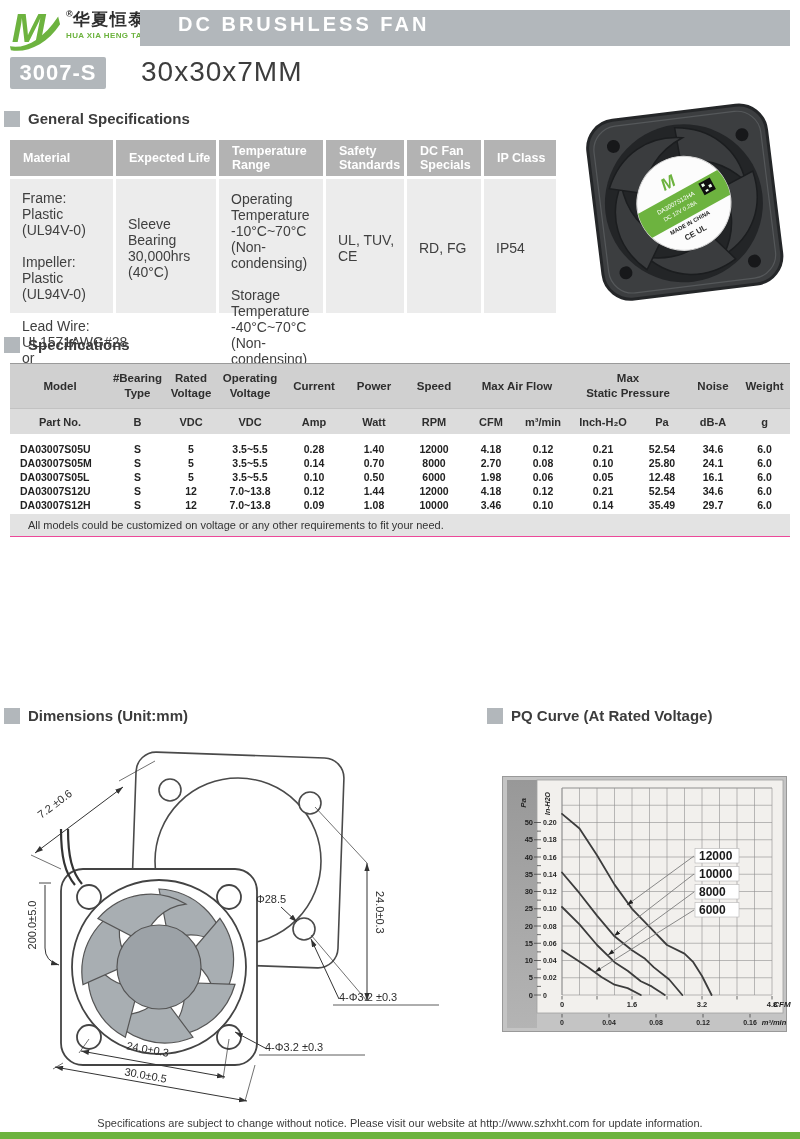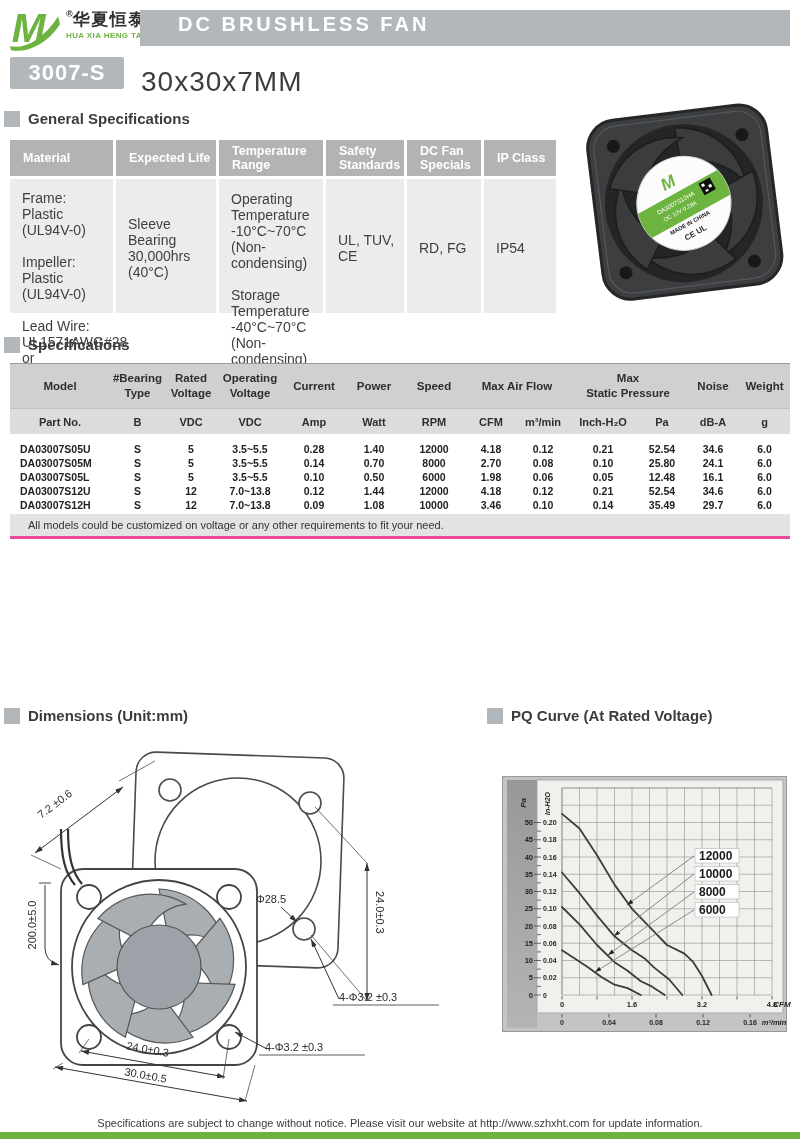--- a/index.html
+++ b/index.html
@@ -7,38 +7,38 @@
        font-family:"Liberation Sans",sans-serif;color:#3a3a3a;overflow:hidden;}
   .abs{position:absolute;}
   
   .logo-wrap{left:8px;top:4px;display:flex;gap:4px;align-items:flex-start;}
   .logo-text{padding-top:6px;}
   .logo-cn{font-size:17px;font-weight:bold;color:#2f2f2f;letter-spacing:1.5px;line-height:1;}
   .logo-reg{font-size:9px;vertical-align:8px;color:#2f2f2f;letter-spacing:0;}
   .logo-en{font-size:8px;font-weight:bold;color:var(--brand-green,#6db33f);letter-spacing:0.4px;margin-top:3px;}
   .banner{left:140px;top:10px;width:650px;height:36px;background:var(--banner-gray,#b2b7bb);
           color:#fff;font-size:20px;font-weight:bold;letter-spacing:3px;line-height:28px;padding-left:38px;box-sizing:border-box;}
-  .badge{left:10px;top:57px;width:114px;height:32px;background:var(--banner-gray,#b2b7bb);color:#fff;
+  .badge{left:10px;top:57px;width:96px;height:32px;background:var(--banner-gray,#b2b7bb);color:#fff;
          font-size:22px;font-weight:bold;letter-spacing:1px;text-align:center;line-height:32px;border-radius:2px;}
-  .size-label{left:141px;top:56px;font-size:28px;color:#3d3d3d;letter-spacing:1px;margin-top:10px;}
+  .size-label{left:141px;top:56px;font-size:28px;color:#3d3d3d;letter-spacing:1px;}
   
   .sec-bullet{width:16px;height:16px;background:var(--banner-gray,#b2b7bb);}
   .sec-title{font-size:15px;font-weight:bold;color:#3c3c3c;}
   
   .gtable{display:grid;grid-template-columns:103px 100px 104px 78px 74px 72px;
           grid-template-rows:36px 134px;column-gap:3px;row-gap:3px;}
   .gh{background:var(--header-gray,#b3b3b3);color:#fff;font-weight:bold;font-size:12.5px;line-height:1.15;
       display:flex;align-items:center;padding:2px 4px 2px 13px;box-sizing:border-box;}
   .gc{background:var(--cell-gray,#ececec);font-size:14px;line-height:1.14;white-space:pre-line;
       color:#3f3f3f;padding:12px 4px 6px 12px;box-sizing:border-box;}
   .gc.mid{display:flex;align-items:center;}
   .gc.pt{padding-top:13px;}
   
   .stable{border-collapse:separate;border-spacing:0;table-layout:fixed;width:780px;
-          border-top:1px solid #9a9a9a;border-bottom:3px solid #ec4899;}
+          border-top:1px solid #9a9a9a;border-bottom:1px solid #ec4899;}
   .stable th,.stable td{font-family:"Liberation Sans",sans-serif;}
   .stable tr.h1 th{background:var(--spec-header-gray,#d0d0d0);font-size:11.5px;font-weight:bold;color:#2e2e2e;
           height:42px;vertical-align:middle;text-align:center;white-space:pre-line;line-height:1.3;border-bottom:1px solid #c2c2c2;}
   .stable tr.h2 th{background:var(--spec-unit-gray,#dcdcdc);font-size:11px;font-weight:bold;color:#2e2e2e;
           height:23px;text-align:center;}
   .stable tbody td{height:14px;font-size:10.5px;font-weight:bold;color:#222;text-align:center;padding:0;}
   .stable tbody td:first-child{text-align:left;padding-left:10px;}
   .stable tbody tr:first-child td{padding-top:8px;}
   .stable tr.note td{background:var(--note-gray,#e3e3e3);height:20px;font-size:11px;font-weight:normal;
           color:#333;text-align:left;padding-left:18px;border-top:2px solid #fff;margin-top:16px;}

